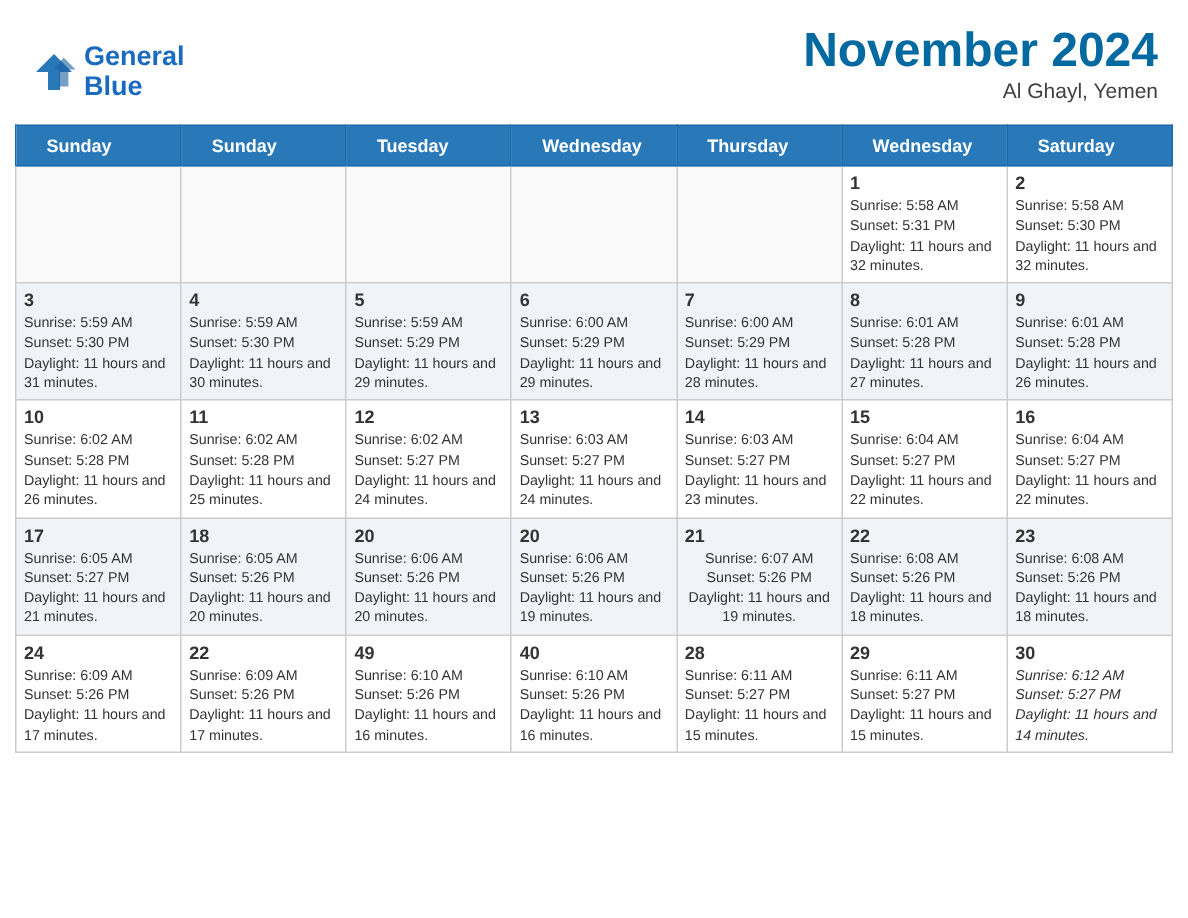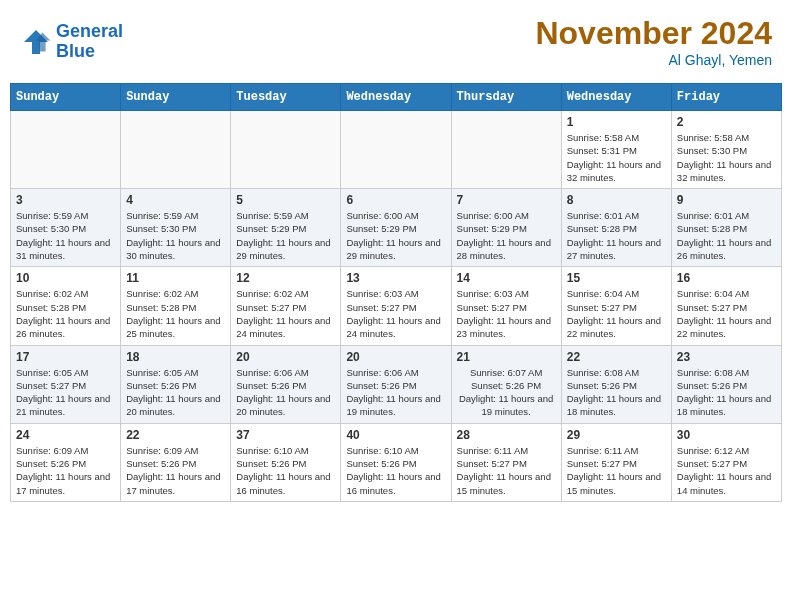--- a/index.html
+++ b/index.html
@@ -6,21 +6,21 @@
     body {
       font-family: Arial, sans-serif;
       background: #fff;
       width: 792px;
       min-height: 612px;
       padding: 10px;
     }
     .header {
       display: flex;
       justify-content: space-between;
-      align-items: center;
+      align-items: flex-end;
       margin-bottom: 10px;
       padding: 5px 10px;
     }
     .logo {
       display: flex;
       align-items: center;
     }
     .logo-text {
       font-size: 18px;
       font-weight: bold;
@@ -32,39 +32,38 @@
       width: 32px;
       height: 32px;
       margin-right: 4px;
     }
     .title-block {
       text-align: right;
     }
     .month-title {
       font-size: 32px;
       font-weight: bold;
-      color: #a16207;
+      color: #0369a1;
     }
     .location {
       font-size: 14px;
-      color: #0369a1;
+      color: #404040;
     }
     .calendar {
       width: 100%;
       border-collapse: collapse;
       border: 1px solid #ccc;
     }
     .calendar th {
       background-color: #2979b8;
       color: #fff;
       text-align: left;
-      padding: 6px 5px;
+      padding: 6px 20px;
       font-size: 12px;
       border: 1px solid #1a69aa;
-      font-family: Liberation Mono, monospace;
     }
     .calendar td {
       border: 1px solid #ccc;
       vertical-align: top;
       padding: 4px 5px;
       width: 110px;
       min-height: 80px;
       background: #fff;
       font-size: 10px;
       color: #333;
@@ -109,21 +108,21 @@
 
 <table class="calendar">
   <thead>
     <tr>
     <th>Sunday</th>
         <th>Sunday</th>
         <th>Tuesday</th>
         <th>Wednesday</th>
         <th>Thursday</th>
         <th>Wednesday</th>
-        <th>Friday</th>
+        <th>Saturday</th>
       </tr>
   </thead>
   <tbody id="calendar-body">
   <tr>
         <td class="empty"></td>
         <td class="empty"></td>
         <td class="empty"></td>
         <td class="empty"></td>
         <td class="empty"></td>
         <td>
@@ -278,21 +277,21 @@
 Sunset: 5:26 PM
 Daylight: 11 hours and 17 minutes.</div>
         </td>
         <td>
           <span class="day-num">22</span>
           <div class="day-info" style="white-space: pre-line;">Sunrise: 6:09 AM
 Sunset: 5:26 PM
 Daylight: 11 hours and 17 minutes.</div>
         </td>
         <td>
-          <span class="day-num">37</span>
+          <span class="day-num">49</span>
           <div class="day-info" style="white-space: pre-line;">Sunrise: 6:10 AM
 Sunset: 5:26 PM
 Daylight: 11 hours and 16 minutes.</div>
         </td>
         <td>
           <span class="day-num">40</span>
           <div class="day-info" style="white-space: pre-line;">Sunrise: 6:10 AM
 Sunset: 5:26 PM
 Daylight: 11 hours and 16 minutes.</div>
         </td>
@@ -303,19 +302,19 @@
 Daylight: 11 hours and 15 minutes.</div>
         </td>
         <td>
           <span class="day-num">29</span>
           <div class="day-info" style="white-space: pre-line;">Sunrise: 6:11 AM
 Sunset: 5:27 PM
 Daylight: 11 hours and 15 minutes.</div>
         </td>
         <td>
           <span class="day-num">30</span>
-          <div class="day-info" style="white-space: pre-line;">Sunrise: 6:12 AM
+          <div class="day-info" style="white-space: pre-line; font-style: italic;">Sunrise: 6:12 AM
 Sunset: 5:27 PM
 Daylight: 11 hours and 14 minutes.</div>
         </td>
       </tr>
     </tbody>
 </table>
 
 </body></html>

